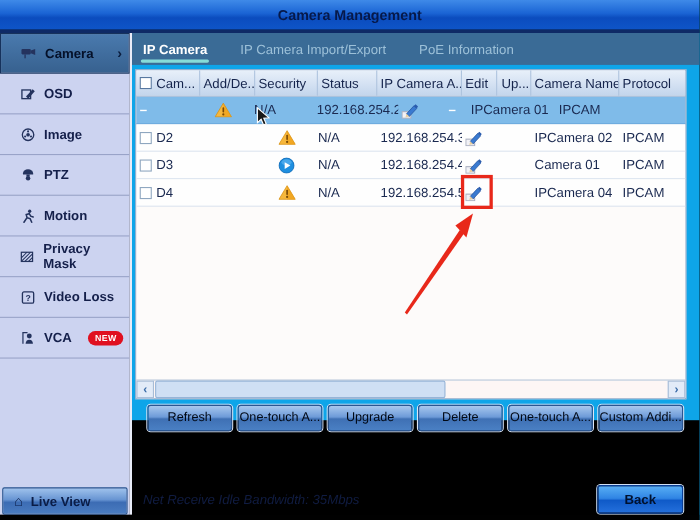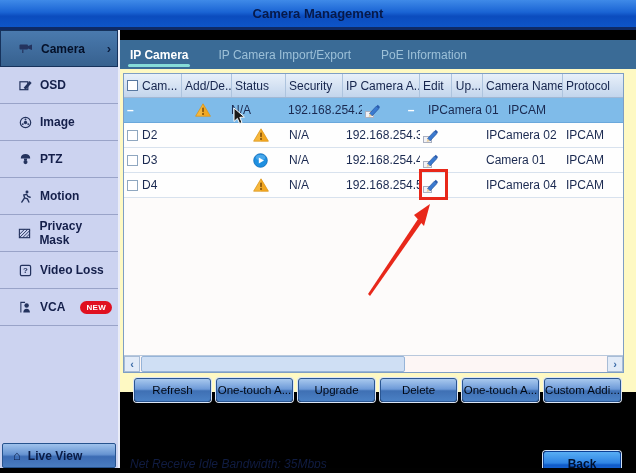--- a/index.html
+++ b/index.html
@@ -24,21 +24,21 @@
   .side-item .chev { margin-left:auto; font-weight:bold; font-size:13px; color:#0a1c3c; }
   .badge { margin-left:auto; background:var(--badge-red,#e01020); color:#fff; font-size:8px; font-weight:bold;
     border-radius:8px; padding:2px 6px; letter-spacing:.3px; }
   #live-view { position:absolute; left:2px; top:413px; width:114px; height:25px;
     background:linear-gradient(180deg,#9fc2ec 0%, #6794d2 45%, #3c6cb4 55%, #4a7cc0 100%);
     border:1px solid #26538e; border-radius:2px; display:flex; align-items:center; gap:7px;
     padding-left:10px; color:#0a1c46; font-weight:bold; cursor:pointer; }
   #live-view .home { font-size:13px; font-weight:bold; }
 
   
-  #main { position:absolute; left:120px; top:40px; width:516px; height:352px; background:#fef9c3; }
+  #main { position:absolute; left:120px; top:30px; width:516px; height:352px; background:#0ea5e9; }
   #tabbar { position:absolute; left:0; top:0; width:516px; height:29px; background:#3a6b96;
     display:flex; align-items:center; gap:26px; padding-left:8px; }
   .tab { color:#9cc0d8; cursor:pointer; position:relative; padding:6px 2px; }
   .tab.active { color:#ffffff; font-weight:bold; }
   .tab.active::after { content:""; position:absolute; left:0; right:0; bottom:1px; height:3px;
     background:var(--tab-underline,#86dcd8); border-radius:2px; }
 
   
   #table { position:absolute; left:3px; top:33px; width:501px; height:300px;
     border:1px solid #7e9ec4; background:#fdf9f8; display:flex; flex-direction:column; }
@@ -196,22 +196,22 @@
     <span class="tab">PoE Information</span>
   </div>
 
   <div id="table">
     <div class="thead">
       <div class="th col0">
           <span class="cb"></span>
           <span>Cam...</span>
         </div>
       <div class="th col1">Add/De...</div>
+      <div class="th col3">Security</div>
       <div class="th col2" style="justify-content:flex-start;">Status</div>
-      <div class="th col3">Security</div>
       <div class="th col4">IP Camera A...</div>
       <div class="th col5">Edit</div>
       <div class="th col6">Up...</div>
       <div class="th col7">Camera Name</div>
       <div class="th col8">Protocol</div>
     </div>
 
     <div class="trow selected">
       <div class="c col1 dash">–</div>
       <div class="c col2">

